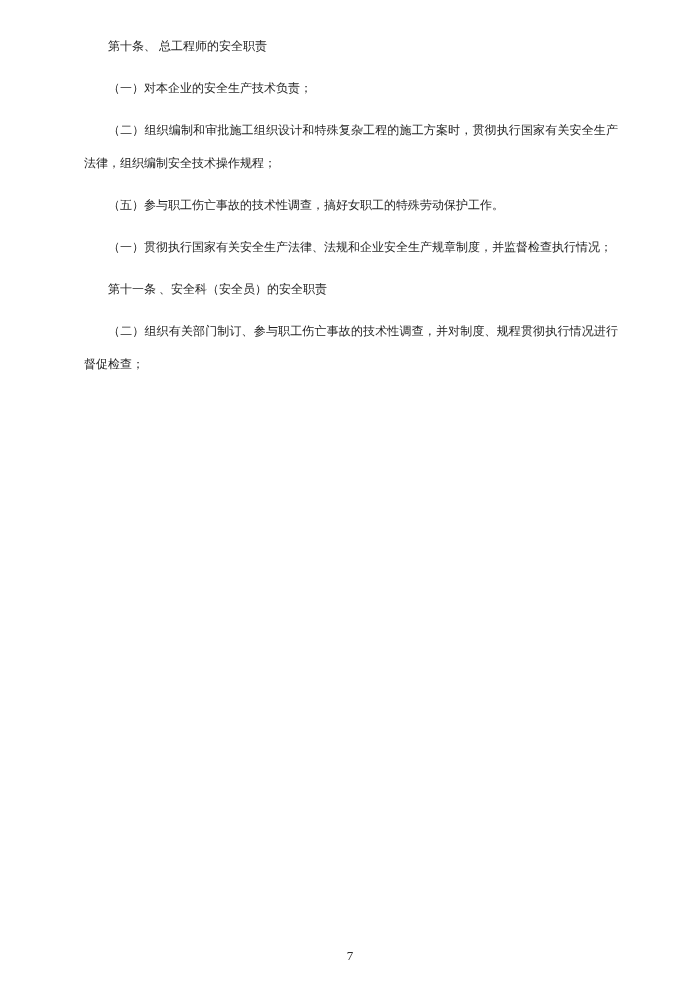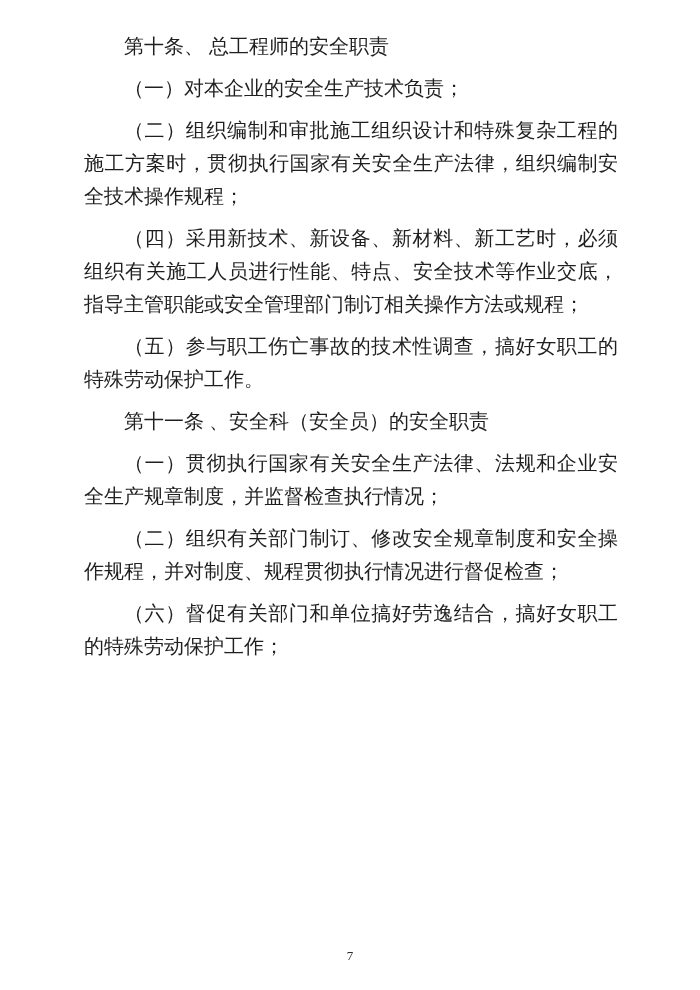--- a/index.html
+++ b/index.html
@@ -13,21 +13,21 @@
     height: 990px;
     background: #ffffff;
     box-sizing: border-box;
     padding: 30px 82px 0 84px;
     overflow: hidden;
     font-family: "Liberation Serif", "DejaVu Serif", serif;
     color: #1f1f1f;
   }
   .doc-body p.para {
     margin: 0 0 9px 0;
-    font-size: 20px;
+    font-size: 12px;
     line-height: 33px;
     text-align: justify;
     text-justify: inter-ideograph;
     text-indent: 2em;
     word-break: break-all;
   }
   .page-number {
     position: absolute;
     left: 0;
     right: 0;
@@ -39,21 +39,19 @@
   }
 </style>
 </head>
 <body>
 
 <div class="page">
   <div class="doc-body">
       <p class="para">第十条、 总工程师的安全职责</p>
       <p class="para">（一）对本企业的安全生产技术负责；</p>
       <p class="para">（二）组织编制和审批施工组织设计和特殊复杂工程的施工方案时，贯彻执行国家有关安全生产法律，组织编制安全技术操作规程；</p>
-      <p class="para">（四）采用新技术、新设备、新材料、新工艺时，必须组织有关施工人员进行性能、特点、安全技术等作业交底，指导主管职能或安全管理部门制订相关操作方法或规程；</p>
       <p class="para">（五）参与职工伤亡事故的技术性调查，搞好女职工的特殊劳动保护工作。</p>
+      <p class="para">（一）贯彻执行国家有关安全生产法律、法规和企业安全生产规章制度，并监督检查执行情况；</p>
       <p class="para">第十一条 、安全科（安全员）的安全职责</p>
-      <p class="para">（一）贯彻执行国家有关安全生产法律、法规和企业安全生产规章制度，并监督检查执行情况；</p>
-      <p class="para">（二）组织有关部门制订、修改安全规章制度和安全操作规程，并对制度、规程贯彻执行情况进行督促检查；</p>
-      <p class="para">（六）督促有关部门和单位搞好劳逸结合，搞好女职工的特殊劳动保护工作；</p>
+      <p class="para">（二）组织有关部门制订、参与职工伤亡事故的技术性调查，并对制度、规程贯彻执行情况进行督促检查；</p>
     </div>
   <div class="page-number">7</div>
 </div>
 
 </body></html>

